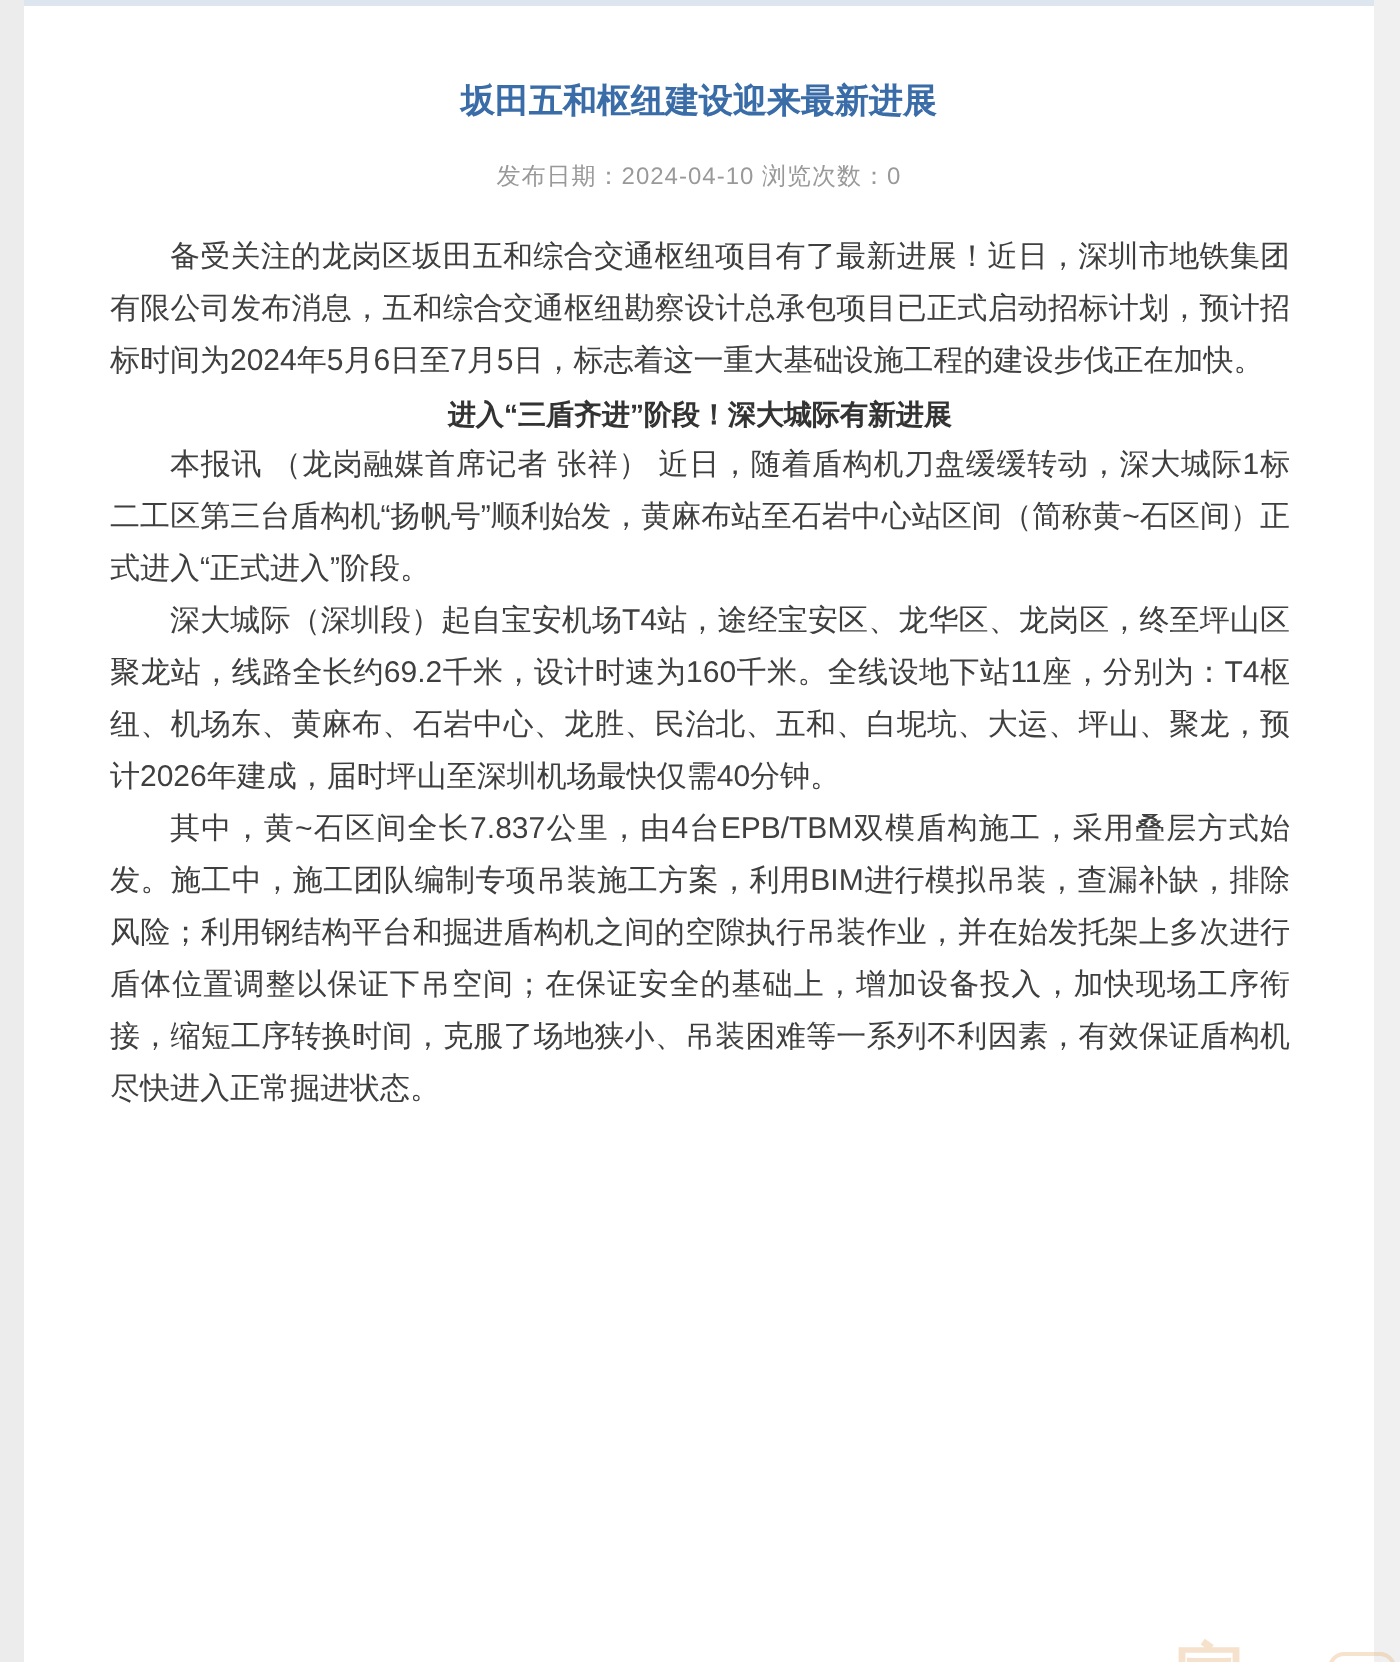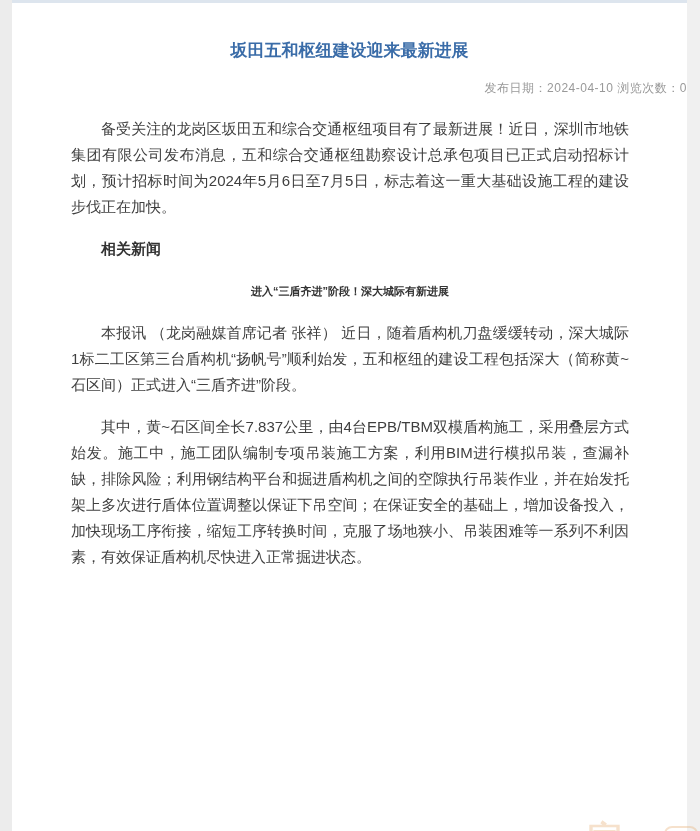--- a/index.html
+++ b/index.html
@@ -38,47 +38,47 @@
   .page-title {
     margin: 36px 40px 0 40px;
     text-align: center;
     font-size: 17px;
     font-weight: bold;
     color: #3a6ca8;
     line-height: 24px;
   }
   .meta-line {
     margin-top: 17px;
-    text-align: right;
+    text-align: center;
     font-size: 12px;
     color: #999999;
     letter-spacing: 0.5px;
   }
   .article {
     margin: 19px 42px 0 43px;
     font-size: 15px;
     color: #3f3f3f;
     line-height: 26px;
     text-align: justify;
   }
   .article p {
-    margin: 16px;
+    margin: 0;
     text-indent: 2em;
   }
   .subhead {
     font-weight: bold;
     color: #333333;
     text-indent: 2em;
   }
   .related-title {
     font-weight: bold;
     color: #333333;
     text-align: center;
     text-indent: 0 !important;
-    font-size: 11px;
+    font-size: 14px;
   }
   .watermark {
     position: absolute;
     left: 588px;
     top: 820px;
     width: 110px;
     color: #e8b37c;
     opacity: 0.38;
     pointer-events: none;
   }
@@ -120,25 +120,25 @@
     <h1 class="page-title">坂田五和枢纽建设迎来最新进展</h1>
 
     <div class="meta-line">
       <span>发布日期：</span><span>2024-04-10</span>
       <span>浏览次数：</span><span>0</span>
     </div>
 
     <div class="article">
       <p>备受关注的龙岗区坂田五和综合交通枢纽项目有了最新进展！近日，深圳市地铁集团有限公司发布消息，五和综合交通枢纽勘察设计总承包项目已正式启动招标计划，预计招标时间为2024年5月6日至7月5日，标志着这一重大基础设施工程的建设步伐正在加快。</p>
 
-      <p class="subhead">相关新闻</p>
 
       <p class="related-title">进入“三盾齐进”阶段！深大城际有新进展</p>
 
-      <p>本报讯 （龙岗融媒首席记者 张祥） 近日，随着盾构机刀盘缓缓转动，深大城际1标二工区第三台盾构机“扬帆号”顺利始发，五和枢纽的建设工程包括深大（简称黄~石区间）正式进入“三盾齐进”阶段。</p>
+      <p>本报讯 （龙岗融媒首席记者 张祥） 近日，随着盾构机刀盘缓缓转动，深大城际1标二工区第三台盾构机“扬帆号”顺利始发，黄麻布站至石岩中心站区间（简称黄~石区间）正式进入“正式进入”阶段。</p>
+      <p>深大城际（深圳段）起自宝安机场T4站，途经宝安区、龙华区、龙岗区，终至坪山区聚龙站，线路全长约69.2千米，设计时速为160千米。全线设地下站11座，分别为：T4枢纽、机场东、黄麻布、石岩中心、龙胜、民治北、五和、白坭坑、大运、坪山、聚龙，预计2026年建成，届时坪山至深圳机场最快仅需40分钟。</p>
       <p>其中，黄~石区间全长7.837公里，由4台EPB/TBM双模盾构施工，采用叠层方式始发。施工中，施工团队编制专项吊装施工方案，利用BIM进行模拟吊装，查漏补缺，排除风险；利用钢结构平台和掘进盾构机之间的空隙执行吊装作业，并在始发托架上多次进行盾体位置调整以保证下吊空间；在保证安全的基础上，增加设备投入，加快现场工序衔接，缩短工序转换时间，克服了场地狭小、吊装困难等一系列不利因素，有效保证盾构机尽快进入正常掘进状态。</p>
 
     </div>
 
   </div>
 
   <div class="watermark">
     <div class="wm-row">
       <span class="wm-brand">家在</span>
       <span class="wm-badge">深圳</span>

